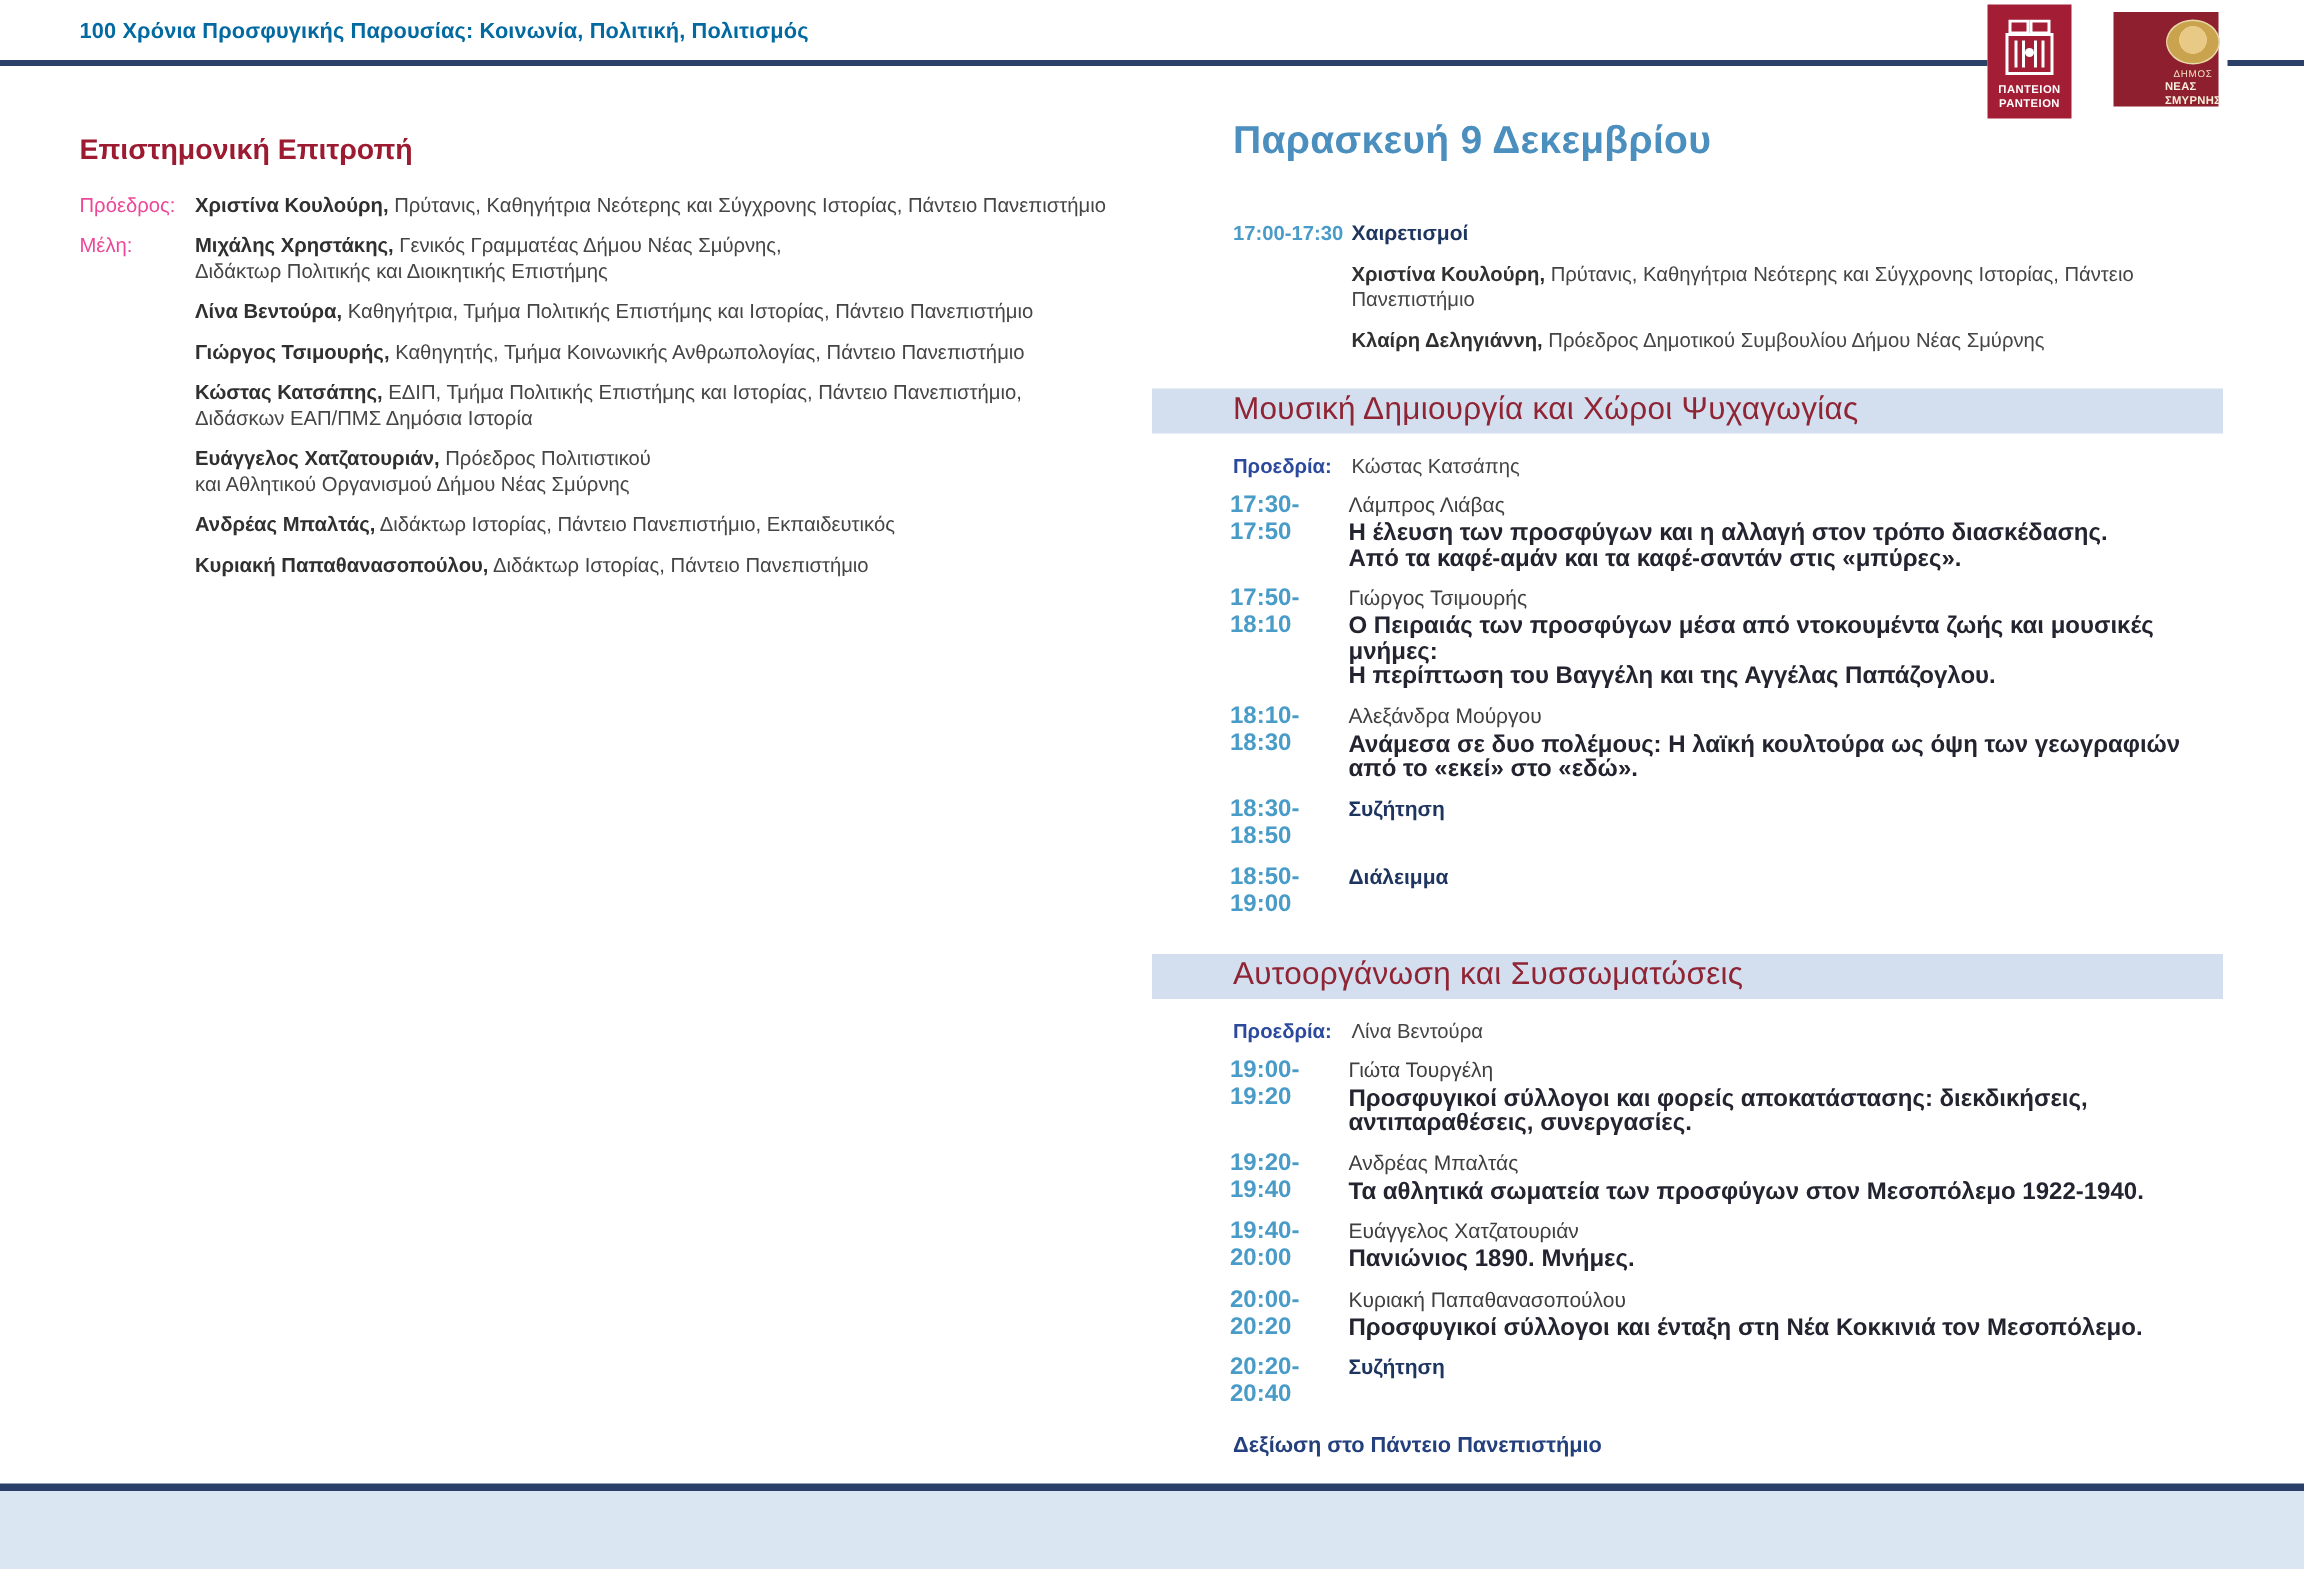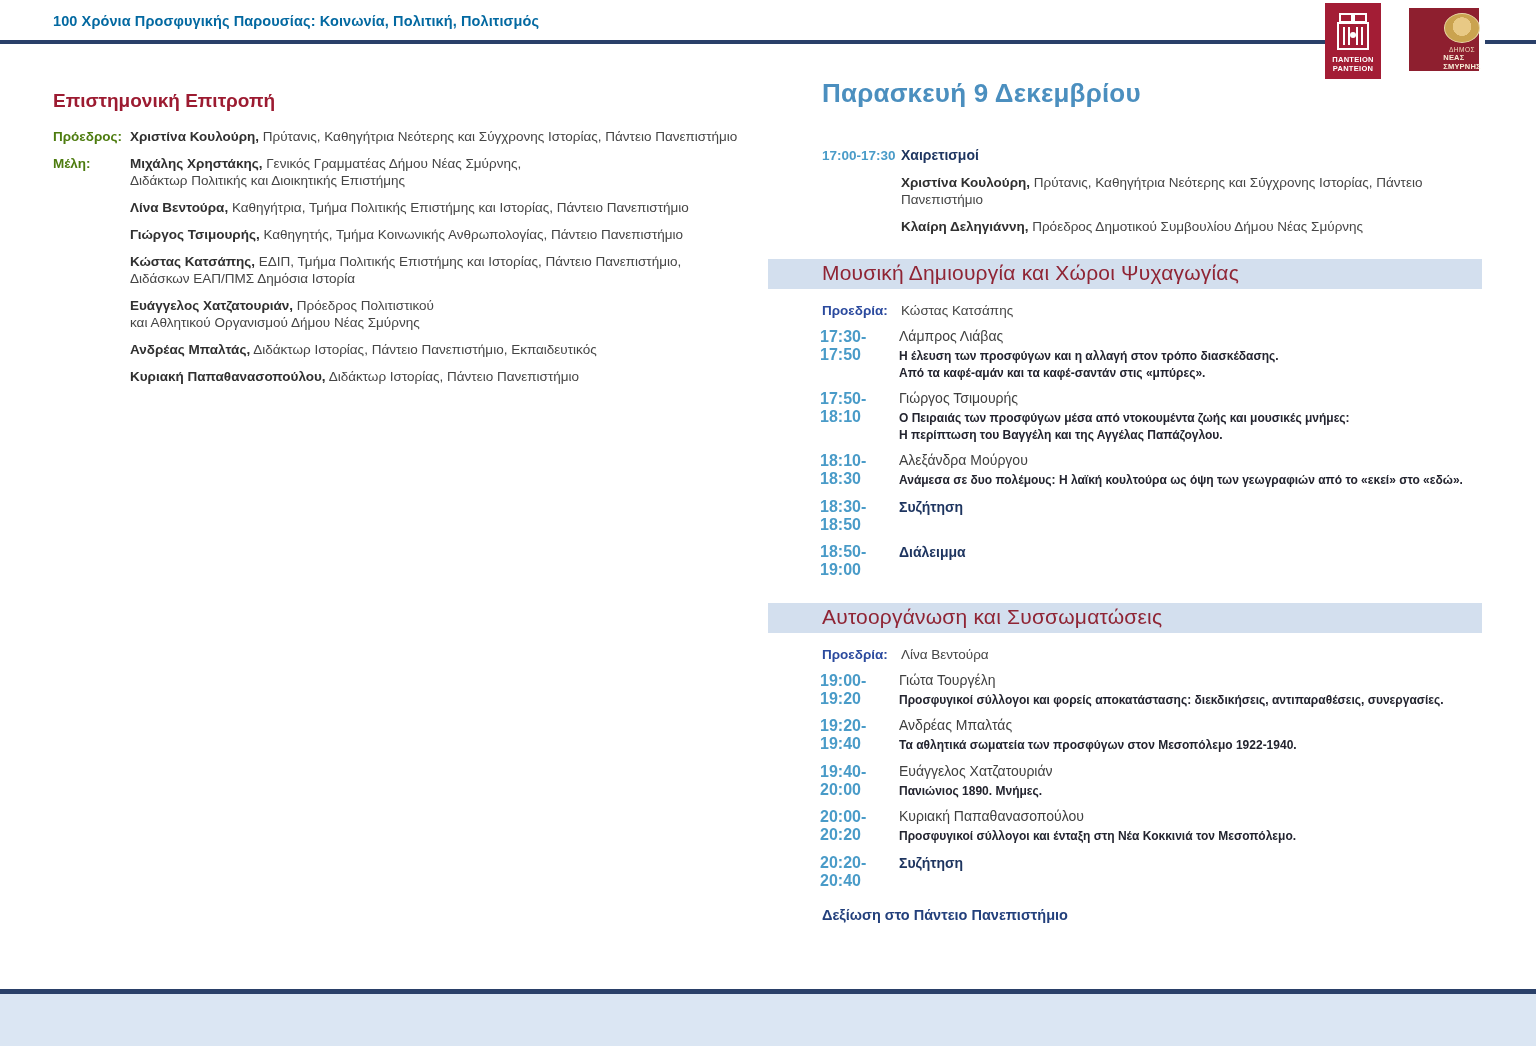--- a/index.html
+++ b/index.html
@@ -38,21 +38,21 @@
   }
   .logo-ns .cap1{font-size:6.5px;color:#f3e2c0;letter-spacing:.5px;}
   .logo-ns .cap2{font-size:7.5px;color:#f8efd8;font-weight:bold;letter-spacing:.2px;}
 
   
   .committee{position:absolute;left:53px;top:90px;width:690px;}
   .committee h2{
     margin:0 0 16px 0;font-size:19px;font-weight:bold;color:#9c1b31;
   }
   .c-row{display:flex;font-size:13.5px;line-height:17px;margin-bottom:10px;}
-  .c-lbl{flex:0 0 77px;font-weight:bold;color:#4d7c0f;}
+  .c-lbl{flex:0 0 77px;font-weight:normal;color:#ec4899;}
   .c-val{flex:1;}
   .nm{font-weight:bold;color:#303030;}
   .line2{display:block;}
 
   
   .program{position:absolute;left:768px;top:78px;width:714px;}
   .day-title{
     margin:0 0 38px 54px;font-size:26px;font-weight:bold;color:#4b8fbf;letter-spacing:.2px;
   }
   .sched-row{display:flex;margin-left:54px;font-size:13.5px;line-height:17px;}
@@ -61,21 +61,21 @@
   .speaker-line{margin-left:133px;font-size:13.5px;line-height:17px;margin-top:10px;}
   .session-band{
     background:#d3dfee;margin-top:24px;margin-bottom:13px;
     padding:2px 0 4px 54px;font-size:21px;color:#8f2434;letter-spacing:.2px;
   }
   .chair-row{display:flex;margin-left:54px;font-size:13.5px;margin-bottom:9px;line-height:17px;}
   .chair-lbl{flex:0 0 79px;font-weight:bold;color:#2b4a9e;}
   .item{display:flex;margin-left:52px;margin-bottom:9px;}
   .itm-body{flex:1;}
   .speaker{font-size:14px;color:#3f3f3f;line-height:17px;margin-bottom:3px;}
-  .abs{display:block;font-weight:bold;font-size:12px;color:#23242f;line-height:16.5px;}
+  .abs{display:block;font-weight:bold;font-size:16px;color:#23242f;line-height:16.5px;}
   .closing{
     margin-left:54px;margin-top:17px;font-size:14.5px;font-weight:bold;color:#23407c;
   }
 
   
   .footer-rule{position:absolute;left:0;top:989px;width:1536px;height:5px;background:#2a4069;}
   .footer-band{position:absolute;left:0;top:994px;width:1536px;height:52px;background:#dbe6f3;}
 </style>
 </head>
 <body>

